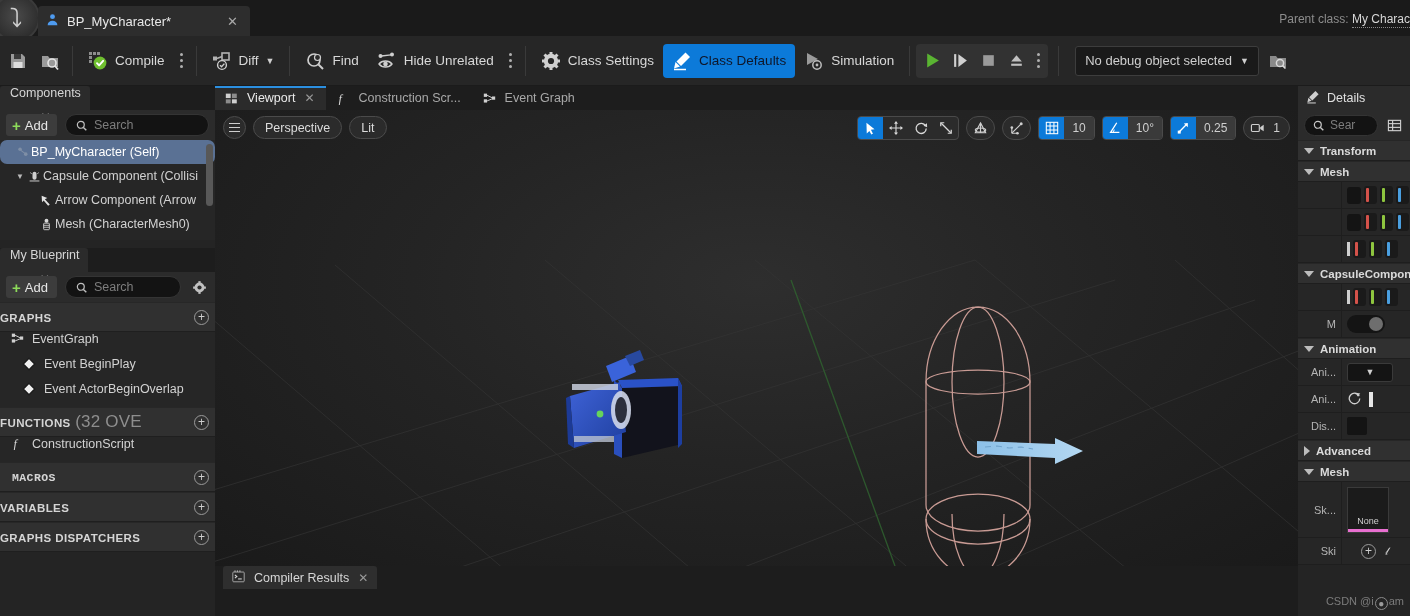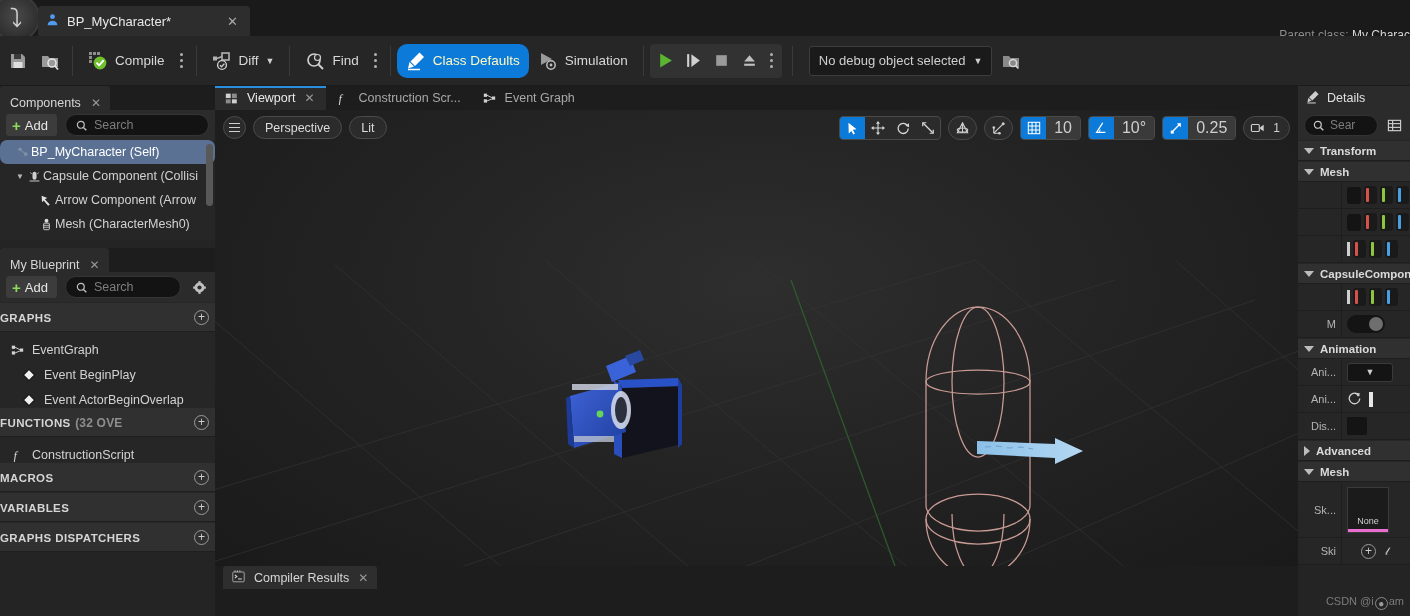--- a/index.html
+++ b/index.html
@@ -27,40 +27,40 @@
   .doc-tab {
     position:absolute; left:38px; top:6px; height:30px; width:212px;
     background:#2d2d2d; border-top-left-radius:4px; border-top-right-radius:4px;
     display:flex; align-items:center; padding:0 8px; gap:8px;
   }
   .doc-tab .tabicon { font-size:13px; color:#4e9bf0; }
   .doc-tab .tabtitle { font-size:13px; color:#e8e8e8; white-space:nowrap; flex:1; }
   .doc-tab .tabclose { font-size:13px; color:#aaa; padding:0 4px; }
   .parentclass {
     position:absolute; right:0px; top:12px;
-    font-size:12px; color:#8d8d8d; white-space:nowrap;margin-top:16px;
+    font-size:12px; color:#8d8d8d; white-space:nowrap;
   }
   .parentclass .pc-link {
     color:#d8d8d8; border-bottom:1px dotted #8a8a8a; padding-bottom:1px;
   }
 
   
   .toolbar {
     position:absolute; left:0; top:36px; width:1410px; height:50px;
     background:#262626; display:flex; align-items:center;
     border-bottom:1px solid #1b1b1b;
   }
   .tb-group { display:flex; align-items:center; height:100%; }
   .tb-sep { width:1px; height:30px; background:#3a3a3a; margin:0 6px; }
   .tb-btn {
     display:flex; align-items:center; gap:7px; height:34px;
     padding:0 9px; border-radius:4px; font-size:13.5px; color:#d8d8d8;
     white-space:nowrap;
   }
-  .tb-btn.active { background:#0c7ad9; color:#fef9c3;border-radius:10px; }
+  .tb-btn.active { background:#0c7ad9; color:#0f172a; }
   .tb-kebab {
     width:16px; height:34px; display:flex; flex-direction:column;
     align-items:center; justify-content:center; gap:3px;
   }
   .tb-kebab i { width:3px; height:3px; border-radius:50%; background:#b0b0b0; display:block; }
   .ico { width:20px; height:20px; display:inline-block; flex:0 0 auto; }
   .play-group {
     display:flex; align-items:center; height:34px;
     background:#323232; border-radius:4px; padding:0 2px;
   }
@@ -70,23 +70,23 @@
     border-radius:3px; display:flex; align-items:center; justify-content:space-between;
     padding:0 9px; font-size:13px; color:#cfcfcf; margin-left:10px;
   }
   .debug-browse { margin-left:8px; width:22px; height:22px; display:flex;
      align-items:center; justify-content:center; }
 
   
   .left-col { position:absolute; left:0; top:86px; width:215px; height:530px; background:#242424; }
   .panel-tabstrip { height:24px; background:#1d1d1d; display:flex; align-items:stretch; }
   .panel-tab {
-    background:#2b2b2b; display:flex; align-items:flex-end; gap:10px;
+    background:#2b2b2b; display:flex; align-items:center; gap:10px;
     padding:0 9px 0 10px; font-size:12.5px; color:#d6d6d6;
-    border-top-left-radius:3px; border-top-right-radius:3px;
+    border-top-left-radius:3px; border-top-right-radius:3px;flex-direction:column;
   }
   .panel-tab .x { color:#9a9a9a; font-size:12px; }
   .panel-toolrow {
     height:30px; display:flex; align-items:center; gap:8px; padding:0 6px;
     background:#2b2b2b;
   }
   .add-btn {
     height:22px; background:#3c3c3c; border-radius:3px; display:flex;
     align-items:center; gap:4px; padding:0 9px 0 6px; font-size:13px; color:#e6e6e6;
   }
@@ -109,27 +109,27 @@
     background:#585858; border-radius:4px;
   }
   .tree-arrow { width:12px; text-align:center; color:#b9b9b9; font-size:8px; }
 
   .mb-section {
     height:30px; background:#303030; display:flex; align-items:center;
     justify-content:space-between; padding:0 6px 0 0;
     border-top:1px solid #272727; border-bottom:1px solid #1f1f1f;gap:44px;
   }
   .mb-section .lbl { font-size:11.5px; font-weight:bold; color:#d5d5d5; letter-spacing:.4px; }
-  .mb-section .sub { font-size:12px; font-weight:bold; color:#8e8e8e; letter-spacing:.2px;}
+  .mb-section .sub { font-size:17px; font-weight:normal; color:#8e8e8e; letter-spacing:.2px;}
   .plus-circle {
     width:15px; height:15px; border-radius:50%; border:1px solid #9a9a9a;
     color:#cfcfcf; font-size:12px; line-height:12px; text-align:center; flex:0 0 auto;
   }
   .mb-item {
-    height:25px; display:flex; align-items:flex-end; gap:7px;
+    height:25px; display:flex; align-items:flex-start; gap:7px;
     font-size:12.5px; color:#d2d2d2; background:#262626; white-space:nowrap;
   }
 
   
   .center-col { position:absolute; left:215px; top:86px; width:1083px; height:530px; background:#1e1e1e; }
   .vp-tabstrip { height:24px; background:#1d1d1d; display:flex; align-items:stretch; }
   .vp-tab {
     display:flex; align-items:center; gap:9px; padding:0 12px 0 10px;
     font-size:12.5px; color:#a8a8a8; position:relative;
   }
@@ -154,21 +154,21 @@
     width:23px; height:23px; border-radius:50%; border:1px solid #4b4b4b; background:#2b2b2b;
     display:flex; flex-direction:column; align-items:center; justify-content:center; gap:2.5px;
   }
   .vp-hamb i { width:11px; height:1.5px; background:#cfcfcf; display:block; }
   .seg {
     height:24px; border-radius:4px; background:#2b2b2b; border:1px solid #4a4a4a;
     display:flex; align-items:stretch; overflow:hidden;
   }
   .seg-btn { width:25px; display:flex; align-items:center; justify-content:center; }
   .seg-btn.on { background:#0c7ad9; }
-  .seg-val { display:flex; align-items:center; padding:0 8px; font-size:16px; color:#cfcfcf; background:#3a3a3a; }
+  .seg-val { display:flex; align-items:center; padding:0 8px; font-size:12px; color:#cfcfcf; background:#3a3a3a; }
   .seg-round { border-radius:12px; }
   .seg-round .seg-btn { width:27px; }
 
   .vp-bottomtab { position:absolute; left:0; bottom:0; width:1083px; height:50px; background:#1d1d1d; }
   .cr-tab {
     position:absolute; left:8px; top:0; height:23px; background:#2e2e2e;
     display:flex; align-items:center; gap:9px; padding:0 9px 0 9px;
     font-size:12.5px; color:#d6d6d6; border-radius:3px 3px 0 0;
   }
   .cr-body { position:absolute; left:0; top:23px; width:1083px; height:27px; background:#1f1f1f; }
@@ -332,30 +332,63 @@
       <div class="tb-btn">
         <span class="ico">
           <svg width="20" height="20" viewBox="0 0 20 20">
               <circle cx="9" cy="9" r="6" fill="none" stroke="#cfcfcf" stroke-width="1.7"></circle>
               <line x1="13.5" y1="13.5" x2="18" y2="18" stroke="#cfcfcf" stroke-width="2"></line>
               <circle cx="12.5" cy="6.5" r="3" fill="#2b2b2b" stroke="#cfcfcf" stroke-width="1.2"></circle>
             </svg>
         </span>
         <span>Find</span>
       </div>
+      <div class="tb-btn">
+        <span class="ico">
+          <svg width="20" height="20" viewBox="0 0 20 20">
+              <circle cx="3.5" cy="5" r="2" fill="#cfcfcf"></circle>
+              <circle cx="15" cy="3.5" r="2" fill="#cfcfcf"></circle>
+              <line x1="4.5" y1="5" x2="14" y2="3.8" stroke="#cfcfcf" stroke-width="1.3"></line>
+              <path d="M2 13c3-4 10-4 13 0-3 4-10 4-13 0z" fill="none" stroke="#cfcfcf" stroke-width="1.4"></path>
+              <circle cx="8.5" cy="13" r="2.3" fill="#cfcfcf"></circle>
+            </svg>
+        </span>
+        <span>Hide Unrelated</span>
+      </div>
       <div class="tb-kebab">
           <i></i>
           <i></i>
           <i></i>
         </div>
     </div>
 
     <div class="tb-sep"></div>
 
     <div class="tb-group">
+      <div class="tb-btn">
+        <span class="ico">
+          <svg width="20" height="20" viewBox="0 0 20 20">
+              <g fill="#d0d0d0">
+                <circle cx="10" cy="10" r="7.2"></circle>
+              </g>
+              <circle cx="10" cy="10" r="3.1" fill="#262626"></circle>
+              <g stroke="#d0d0d0" stroke-width="3">
+                <line x1="10" y1="1" x2="10" y2="4"></line>
+                <line x1="10" y1="16" x2="10" y2="19"></line>
+                <line x1="1" y1="10" x2="4" y2="10"></line>
+                <line x1="16" y1="10" x2="19" y2="10"></line>
+                <line x1="3.5" y1="3.5" x2="5.6" y2="5.6"></line>
+                <line x1="14.4" y1="14.4" x2="16.5" y2="16.5"></line>
+                <line x1="16.5" y1="3.5" x2="14.4" y2="5.6"></line>
+                <line x1="5.6" y1="14.4" x2="3.5" y2="16.5"></line>
+              </g>
+            </svg>
+        </span>
+        <span>Class Settings</span>
+      </div>
       <div class="tb-btn active">
         <span class="ico">
           <svg width="20" height="20" viewBox="0 0 20 20">
               <path d="M13.5 1.5l4.5 4.5-9 9-4.5-4.5z" fill="#fff"></path>
               <path d="M3.5 11l4.5 4.5L2 17.5z" fill="#fff"></path>
               <line x1="2" y1="18.5" x2="14" y2="18.5" stroke="#fff" stroke-width="1.5"></line>
             </svg>
         </span>
         <span>Class Defaults</span>
       </div>
@@ -569,21 +602,21 @@
         <div class="mb-item">
           <span style="width:2px;flex:0 0 2px;"></span>
           <span style="display:flex;align-items:center;width:16px;flex:0 0 16px;justify-content:center;">
             <svg width="13" height="13" viewBox="0 0 16 16">
               <text x="3" y="13" font-family="Liberation Serif, serif" font-size="15" font-style="italic" fill="#d8d8d8">f</text>
             </svg>
           </span>
           <span>ConstructionScript</span>
         </div>
         <div class="mb-section">
-          <span style="padding-left:0px;"><span class="lbl">MACROS</span></span>
+          <span style="padding-left:12px;font-family:Liberation Mono, monospace;"><span class="lbl">MACROS</span></span>
           <span class="plus-circle">+</span>
         </div>
         <div class="mb-section">
           <span style="padding-left:0px;"><span class="lbl">VARIABLES</span></span>
           <span class="plus-circle">+</span>
         </div>
         <div class="mb-section">
           <span style="padding-left:0px;"><span class="lbl">GRAPHS DISPATCHERS</span></span>
           <span class="plus-circle">+</span>
         </div>

